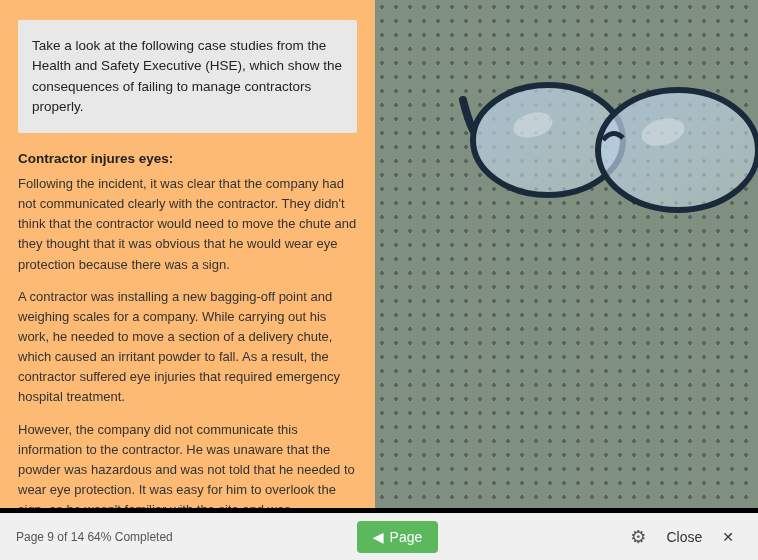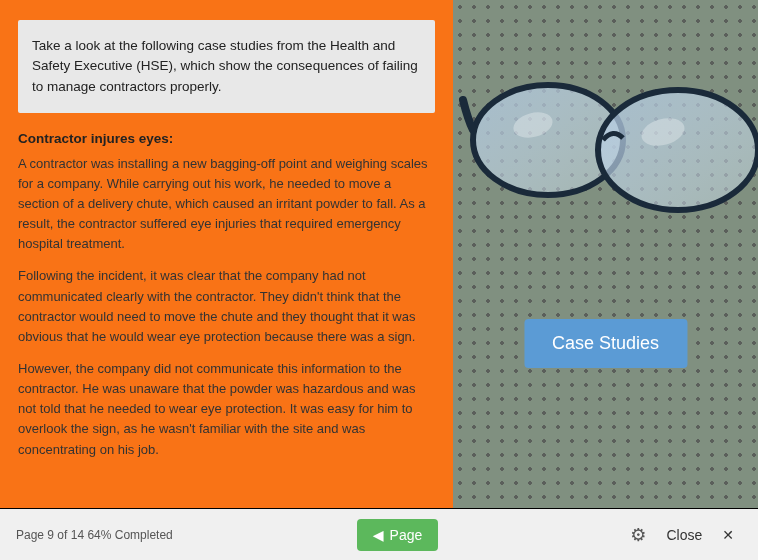--- a/index.html
+++ b/index.html
@@ -13,22 +13,22 @@
       flex-direction: column;
     }
 
     .main-content {
       display: flex;
       flex: 1;
       overflow: hidden;
     }
 
     .left-panel {
-      width: 453px;
-      background: #f97316;
+      width: 375px;
+      background: #fdba74;
       overflow-y: auto;
       padding: 20px 18px 20px 18px;
       display: flex;
       flex-direction: column;
     }
 
     .intro-box {
       background: #e8e8e8;
       padding: 16px 14px;
       margin-bottom: 18px;
@@ -102,21 +102,21 @@
       font-size: 18px;
       font-weight: normal;
       padding: 14px 28px;
       border-radius: 4px;
       white-space: nowrap;
     }
 
     .bottom-bar {
       height: 52px;
       background: #f0f0f0;
-      border-top: 1px solid #000000;
+      border-top: 5px solid #000000;
       display: flex;
       align-items: center;
       justify-content: space-between;
       padding: 0 16px;
       flex-shrink: 0;
     }
 
     .progress-text {
       font-size: 12px;
       color: #555;
@@ -185,22 +185,22 @@
 <body>
 
 <div class="main-content">
 
   <div class="left-panel">
     <div class="intro-box">
       <p class="intro-text">Take a look at the following case studies from the Health and Safety Executive (HSE), which show the consequences of failing to manage contractors properly.</p>
     </div>
 
     <p class="case-title">Contractor injures eyes:</p>
+    <p class="case-body">Following the incident, it was clear that the company had not communicated clearly with the contractor. They didn't think that the contractor would need to move the chute and they thought that it was obvious that he would wear eye protection because there was a sign.</p>
     <p class="case-body">A contractor was installing a new bagging-off point and weighing scales for a company. While carrying out his work, he needed to move a section of a delivery chute, which caused an irritant powder to fall. As a result, the contractor suffered eye injuries that required emergency hospital treatment.</p>
-    <p class="case-body">Following the incident, it was clear that the company had not communicated clearly with the contractor. They didn't think that the contractor would need to move the chute and they thought that it was obvious that he would wear eye protection because there was a sign.</p>
     <p class="case-body">However, the company did not communicate this information to the contractor. He was unaware that the powder was hazardous and was not told that he needed to wear eye protection. It was easy for him to overlook the sign, as he wasn't familiar with the site and was concentrating on his job.</p>
   </div>
 
   <div class="right-panel">
     <div class="safety-glasses-bg">
       <div class="metal-mesh"></div>
 
       <svg class="glasses-svg" viewBox="0 0 310 260" xmlns="http://www.w3.org/2000/svg">
 
         <defs>
@@ -221,23 +221,20 @@
         <path d="M165 118 Q155 108 145 120" fill="none" stroke="#1a2a3a" stroke-width="5"></path>
 
         <path d="M15 110 Q10 100 5 80" fill="none" stroke="#1a2a3a" stroke-width="8" stroke-linecap="round"></path>
 
         <path d="M300 140 Q305 130 308 110" fill="none" stroke="#1a2a3a" stroke-width="8" stroke-linecap="round"></path>
 
         <ellipse cx="75" cy="105" rx="20" ry="12" fill="white" opacity="0.3" transform="rotate(-15 75 105)"></ellipse>
         <ellipse cx="205" cy="112" rx="22" ry="13" fill="white" opacity="0.3" transform="rotate(-15 205 112)"></ellipse>
       </svg>
 
-      <div class="case-studies-badge">
-        <span>Case Studies</span>
-      </div>
     </div>
   </div>
 </div>
 
 <div class="bottom-bar">
   <span class="progress-text">Page 9 of 14  64% Completed</span>
 
   <div class="nav-buttons">
     <button class="btn-prev">
       <span>◀</span>

